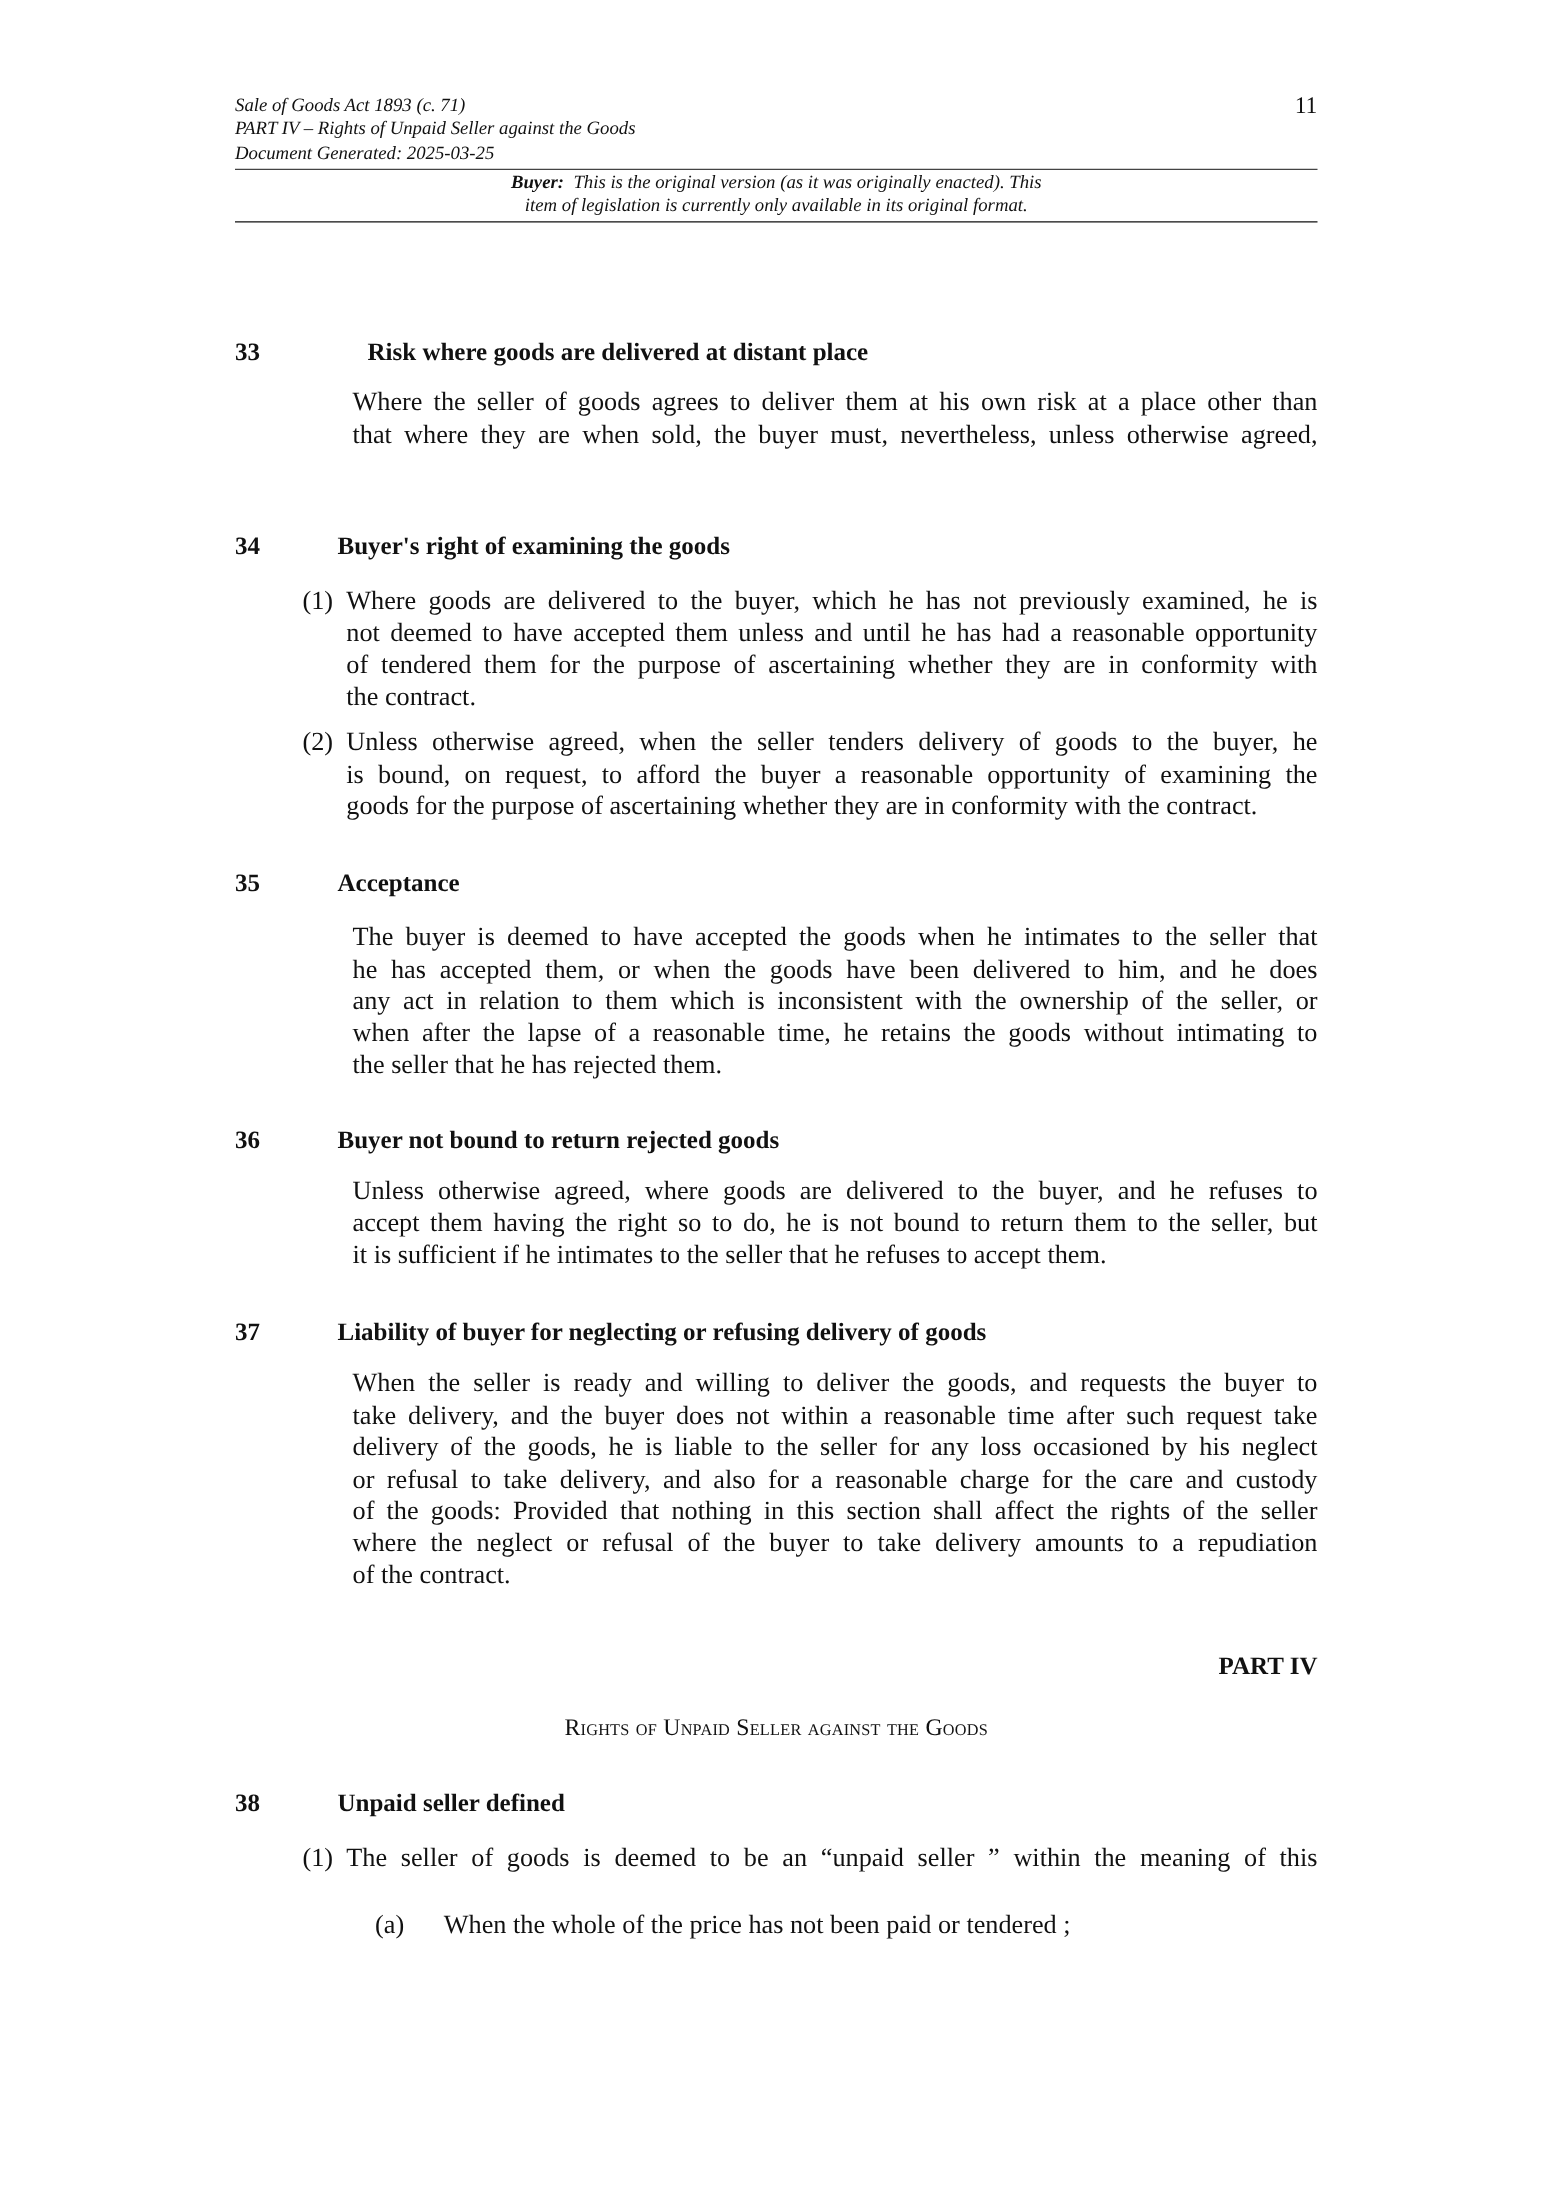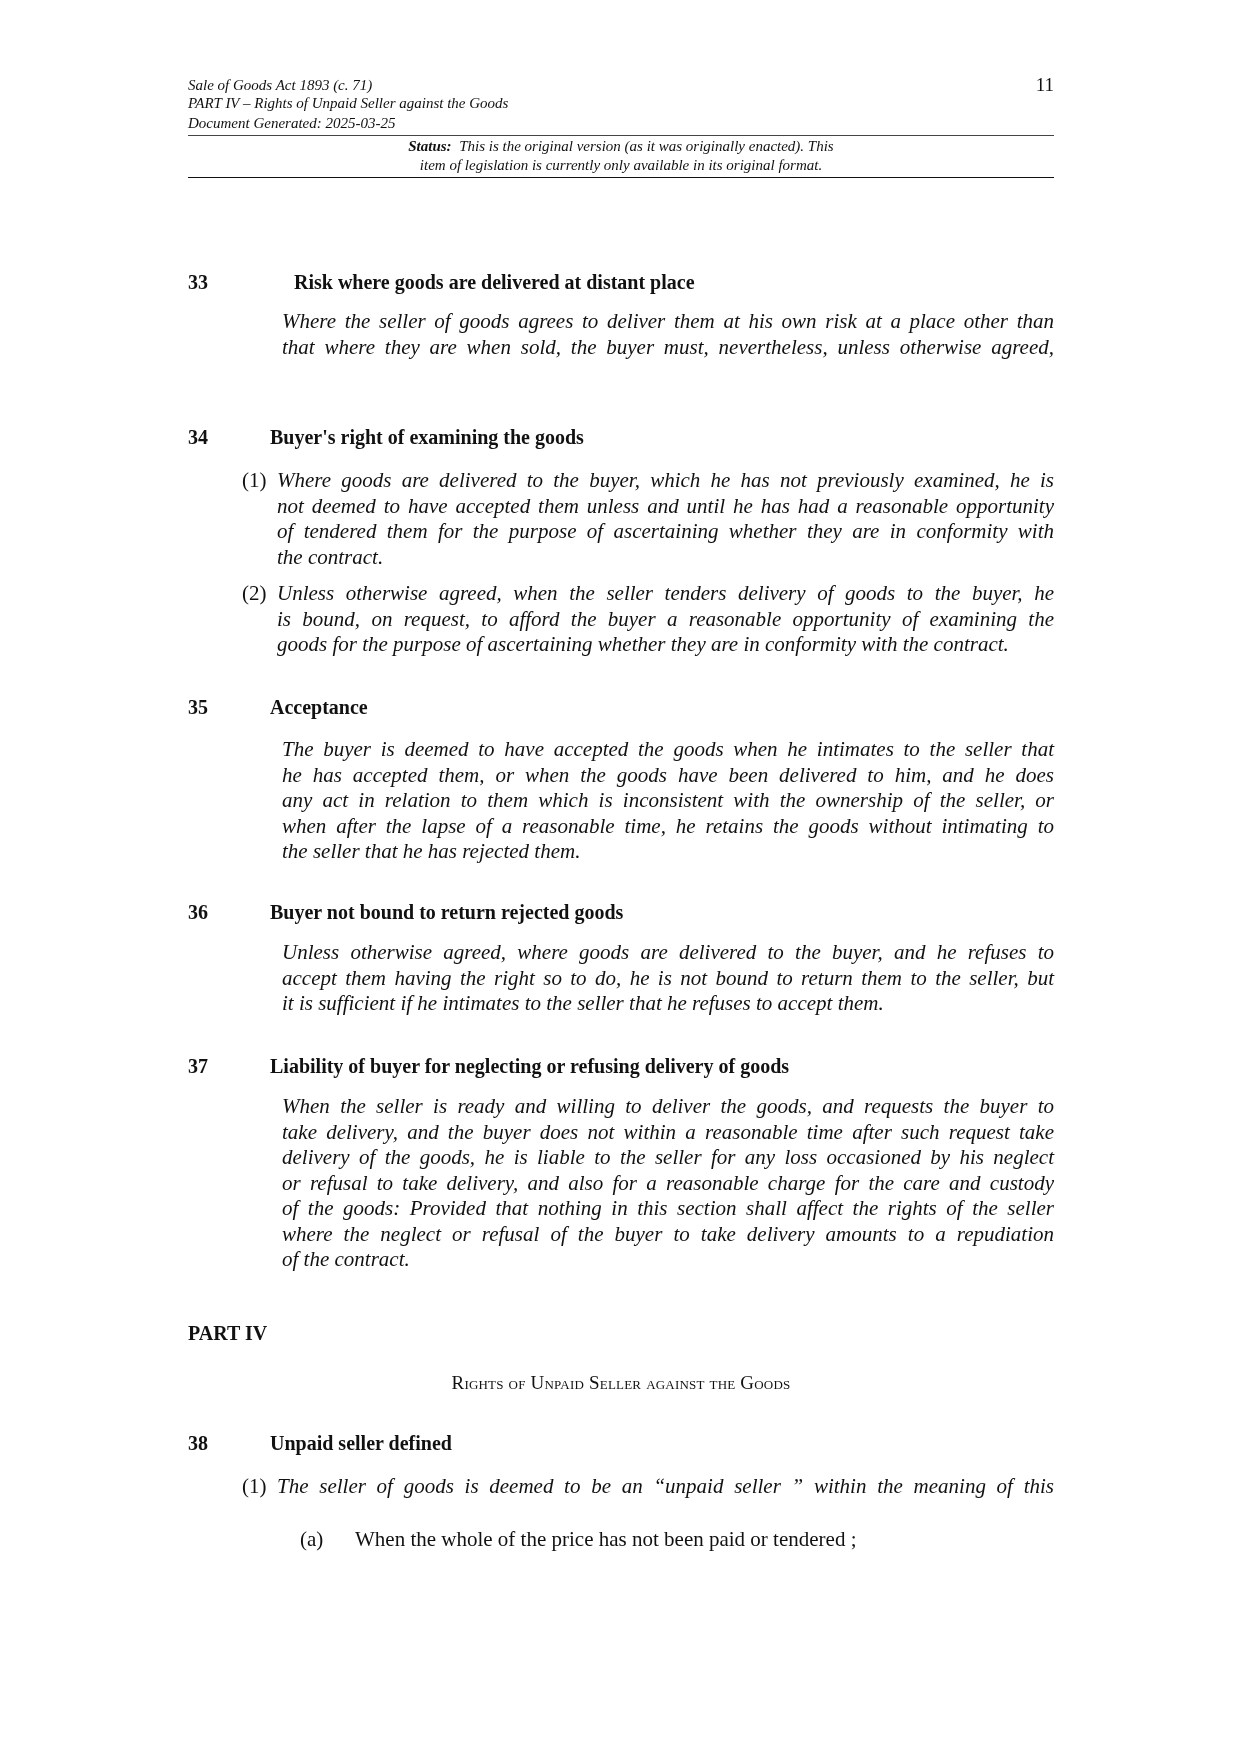--- a/index.html
+++ b/index.html
@@ -10,38 +10,38 @@
     .rule.top { top: 135px; border-top: 1px solid #444; }
     .rule.bot { top: 177px; border-top: 1.5px solid #111; }
     .status { position: absolute; left: 188px; width: 866px; top: 137px; text-align: center; font-style: italic; font-size: 15px; line-height: 19px; }
     .status b { font-weight: bold; }
     .sec-num { position: absolute; left: 188px; font-weight: bold; font-size: 20px; line-height: 22px; }
     .sec-title { position: absolute; left: 270px; font-weight: bold; font-size: 20px; line-height: 22px; white-space: nowrap; }
     .para { position: absolute; left: 282px; width: 772px; font-size: 21px; line-height: 25.5px; }
     .sub { position: absolute; left: 242px; width: 812px; font-size: 21px; line-height: 25.5px; }
     .sub .lbl { position: absolute; left: 0; top: 0; }
     .sub .txt { margin-left: 35px; }
-    .ln { display: block; text-align: justify; text-align-last: justify; white-space: nowrap; font-style: italic; }
+    .ln { display: block; text-align: justify; text-align-last: justify; white-space: nowrap; }
     .ln.last { text-align-last: left; }
-    .part-title { position: absolute; left: 188px; width: 866px; text-align: left; font-weight: bold; font-size: 20px; line-height: 22px; top: 1322px; }
+    .part-title { position: absolute; left: 188px; width: 866px; text-align: right; font-weight: bold; font-size: 20px; line-height: 22px; top: 1322px; }
     .part-sub { position: absolute; left: 188px; width: 866px; text-align: center; font-size: 19px; line-height: 22px; top: 1372px; font-variant: small-caps; letter-spacing: 0.2px; }
     .item { position: absolute; left: 300px; font-size: 21px; line-height: 25.5px; white-space: nowrap; }
     .item .txt { position: absolute; left: 55px; top: 0; }
   </style>
 </head>
 <body>
 
 <div>
   <div class="hdr-line" style="top:76px;">Sale of Goods Act 1893 (c. 71)</div>
   <div class="hdr-line" style="top:83px;margin-top:11px;">PART IV – Rights of Unpaid Seller against the Goods</div>
   <div class="hdr-line" style="top:114px;">Document Generated: 2025-03-25</div>
   <div class="page-num">11</div>
   <div class="rule top"></div>
   <div class="status">
-    <div><b>Status:</b>&nbsp; <span>This is the original version (as it was originally enacted). This</span></div>
+    <div><b>Buyer:</b>&nbsp; <span>This is the original version (as it was originally enacted). This</span></div>
     <div>item of legislation is currently only available in its original format.</div>
   </div>
   <div class="rule bot"></div>
 </div>
 
 <div>
   <div class="sec-num" style="top:271px;">33</div>
   <div class="sec-title" style="top:271px;margin-left:24px;">Risk where goods are delivered at distant place</div>
   <div class="para" style="top:309px;">
     <span class="ln">Where the seller of goods agrees to deliver them at his own risk at a place other than</span>

